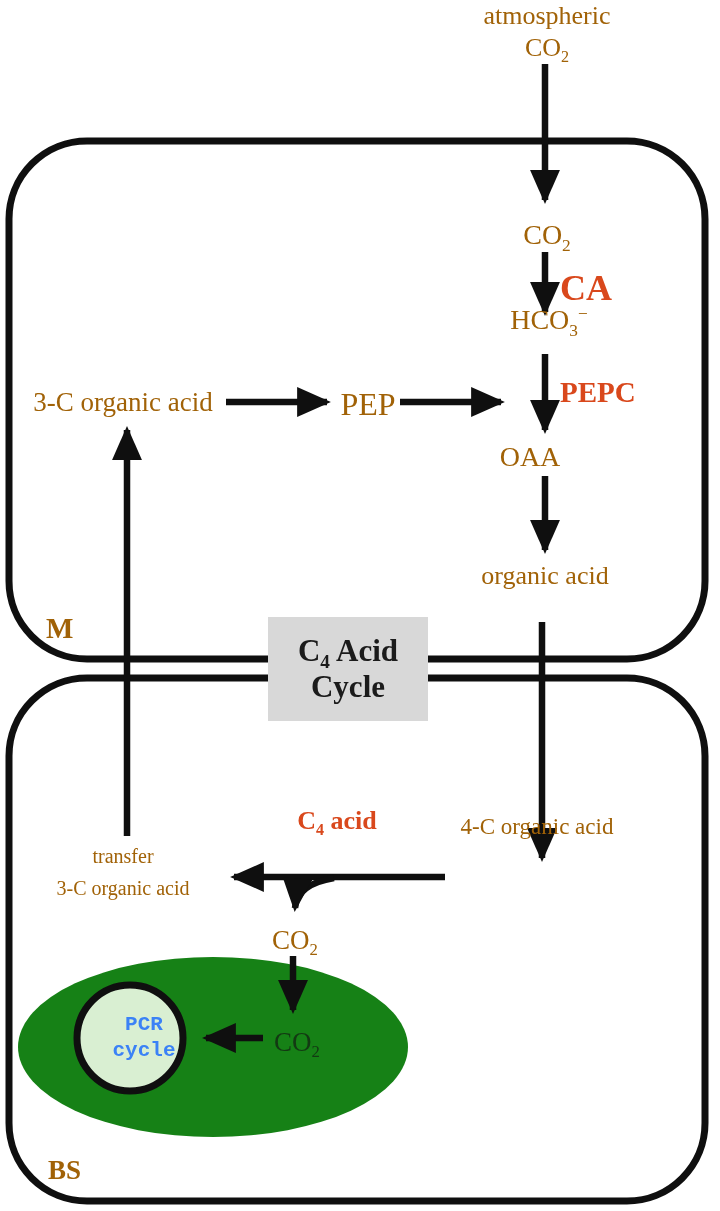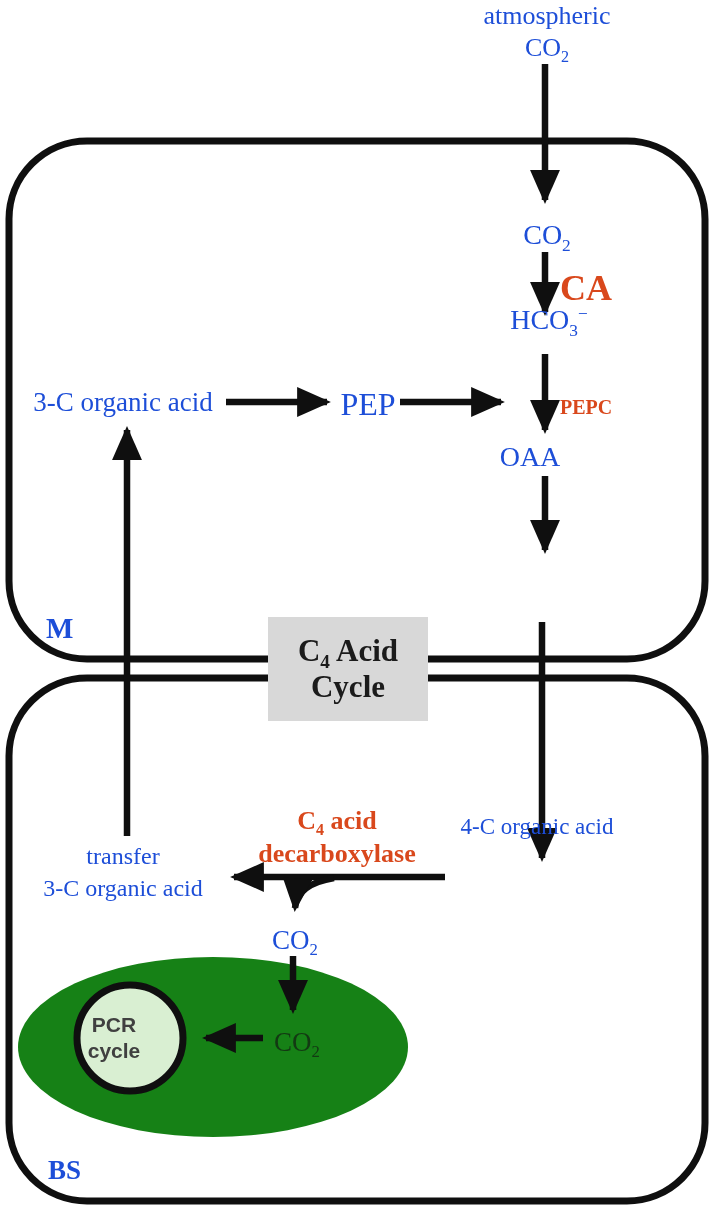--- a/index.html
+++ b/index.html
@@ -1,42 +1,42 @@
 <!DOCTYPE html>
 <html><head>
 <meta charset="utf-8">
 <style>
   html,body{margin:0;padding:0;}
   body{
     width:720px;height:1211px;position:relative;background:#ffffff;
     font-family:"Liberation Serif","DejaVu Serif",serif;color:#1b1b1b;overflow:hidden;
   }
   #shapes{position:absolute;left:0;top:0;z-index:1;}
-  .lbl{position:absolute;white-space:nowrap;z-index:3;color:#1d4ed8;}
+  .lbl{position:absolute;white-space:nowrap;z-index:3;color:#a16207;}
   .ctr{transform:translateX(-50%);text-align:center;}
   sub{font-size:62%;line-height:0;}
   sup{font-size:62%;line-height:0;}
   .enzyme{color:#d9481c;font-weight:bold;}
   
   .atm      {left:547px;top:0px;   font-size:26px;line-height:32px;}
   .co2m     {left:547px;top:219px; font-size:28px;}
   .ca       {left:560px;top:267px; font-size:36px;}
   .hco3     {left:549px;top:304px; font-size:28px;text-align:right;}
-  .pepc     {left:560px;top:396px; font-size:20px;}
+  .pepc     {left:560px;top:376px; font-size:29px;}
   .oaa      {left:530px;top:441px; font-size:28px;}
   .tr4c     {left:545px;top:560px; font-size:26px;line-height:32px;}
   .c3m      {left:123px;top:387px; font-size:27px;}
   .pep      {left:368px;top:386px; font-size:32px;}
   .c4a      {left:537px;top:812px; font-size:23px;line-height:30px;}
   .decarb   {left:337px;top:804px; font-size:26px;line-height:33px;}
-  .tr3c     {left:123px;top:840px; font-size:24px;line-height:32px;}
+  .tr3c     {left:123px;top:840px; font-size:20px;line-height:32px;}
   .co2rel   {left:295px;top:925px; font-size:27px;}
   .co2chl   {left:297px;top:1027px;font-size:27px;color:#133913;}
-  .pcr      {left:114px;top:1012px;font-size:21px;line-height:26px;
-             font-family:Liberation Sans, sans-serif;font-weight:600;color:#404040;}
+  .pcr      {left:144px;top:1012px;font-size:21px;line-height:26px;
+             font-family:Liberation Mono, monospace;font-weight:600;color:#3b82f6;}
   .mlab     {left:46px;top:612px;  font-size:29px;font-weight:bold;}
   .bslab    {left:48px;top:1155px; font-size:27px;font-weight:bold;text-align:right;}
   .c4box{
     position:absolute;left:268px;top:617px;width:160px;height:104px;z-index:2;
     background:#d8d8d8;display:flex;flex-direction:column;align-items:center;
     justify-content:center;font-size:31px;line-height:36px;font-weight:bold;text-align:center;
   }
 </style>
 </head>
 <body>
@@ -84,31 +84,31 @@
 
 <div class="lbl ca enzyme">CA</div>
 
 <div class="lbl ctr hco3"><span>HCO</span><sub>3</sub><sup>−</sup></div>
 
 <div class="lbl pepc enzyme">PEPC</div>
 
 <div class="lbl ctr oaa">OAA</div>
 
 <div class="lbl ctr tr4c">
+  <div>organic acid</div>
 </div>
 
 <div class="lbl ctr c3m">3-C organic acid</div>
 
 <div class="lbl ctr pep">PEP</div>
 
 <div class="lbl ctr c4a">4-C organic acid</div>
 
 <div class="lbl ctr decarb enzyme">
   <div><span>C</span><sub>4</sub><span> acid</span></div>
-  <div>decarboxylase</div>
 </div>
 
 <div class="lbl ctr tr3c">
   <div>transfer</div>
   <div>3-C organic acid</div>
 </div>
 
 <div class="lbl ctr co2rel"><span>CO</span><sub>2</sub></div>
 
 <div class="lbl ctr co2chl"><span>CO</span><sub>2</sub></div>

